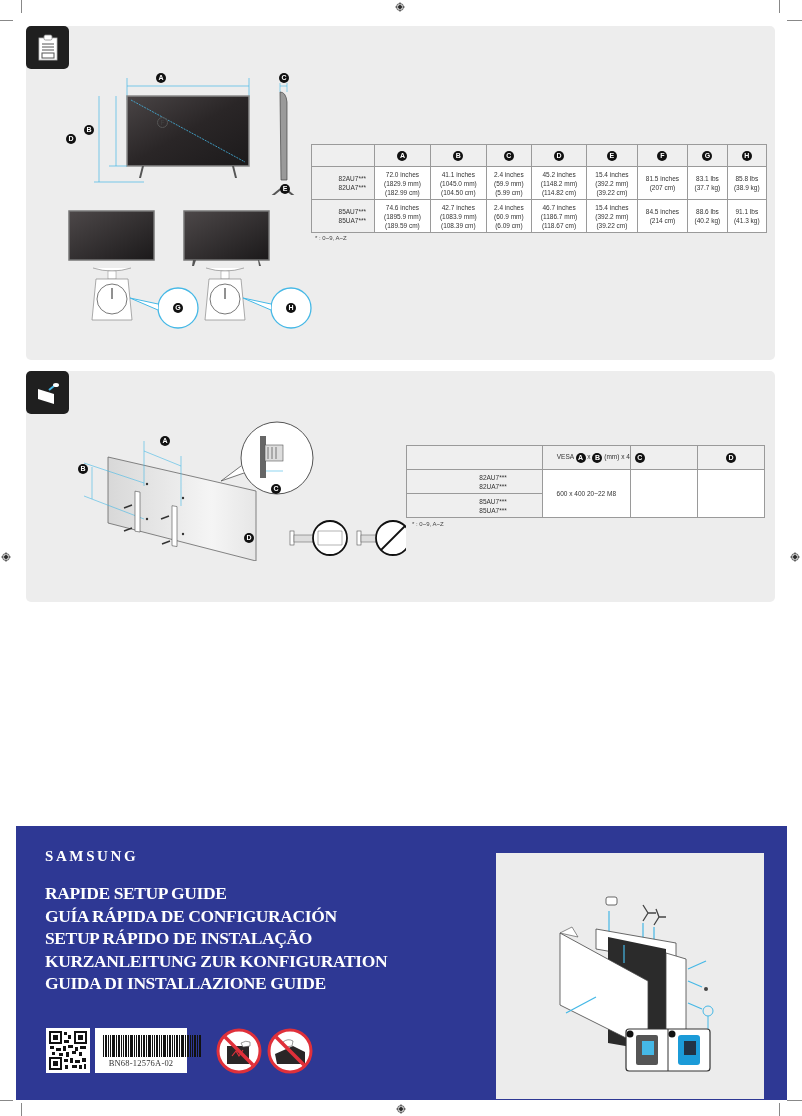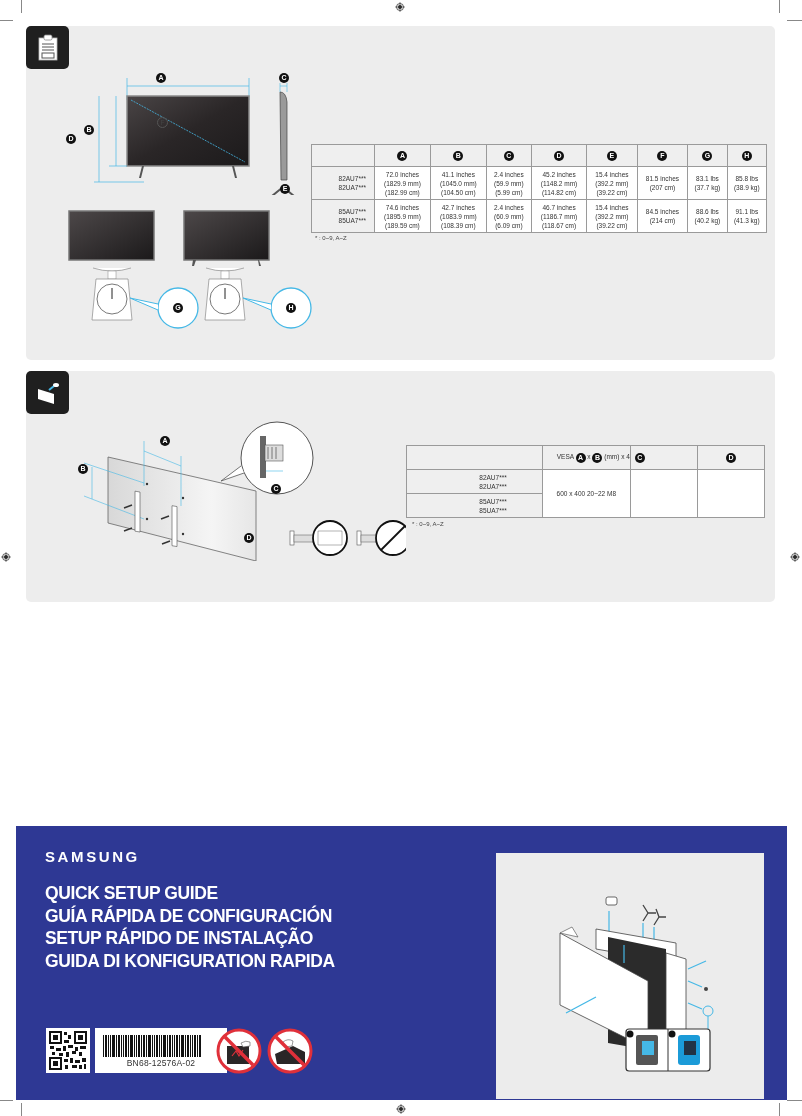--- a/index.html
+++ b/index.html
@@ -17,26 +17,26 @@
 
   .abs { position: absolute; }
 
   table.spec { position: absolute; border-collapse: collapse; font-size: 6.5px; color: #333; background: #fff; }
   table.spec td, table.spec th { border: 1px solid #9a9a9a; text-align: center; font-weight: normal; line-height: 9px; }
   table.spec th { background: #efefef; height: 22px; }
   table.spec td.model { background: #efefef; text-align: right; padding-right: 8px; }
   .badge { display: inline-block; width: 10px; height: 10px; border-radius: 50%; background: #111; color: #fff; font-size: 7px; font-weight: bold; line-height: 10px; text-align: center; vertical-align: middle; font-family: "Liberation Sans", sans-serif; }
   .note { position: absolute; font-size: 6px; color: #444; }
 
-  #cover { position: absolute; left: 16px; top: 826px; width: 771px; height: 274px; background: #2e3894; }
+  #cover { position: absolute; left: 16px; top: 826px; width: 771px; height: 274px; background: #2e3894; font-family: Liberation Serif, serif; }
   .brand { position: absolute; left: 29px; top: 22px; color: #fff; font-size: 15px; font-weight: bold; letter-spacing: 2.6px; }
   .titles { position: absolute; left: 29px; top: 56px; }
   .titles div { color: #fff; font-size: 17.5px; font-weight: bold; line-height: 22.6px; letter-spacing: -0.4px; white-space: nowrap; }
   .qr { position: absolute; left: 30px; top: 202px; width: 44px; height: 45px; background: #fff; }
-  .barcode { position: absolute; left: 79px; top: 202px; width: 132px; height: 45px; background: #fff; }
+  .barcode { position: absolute; left: 79px; top: 202px; width: 92px; height: 45px; background: #fff; }
   .barcode-lines { position: absolute; left: 8px; top: 7px; width: 98px; height: 22px; }
   .barcode-text { position: absolute; left: 0; width: 100%; top: 30px; text-align: center; font-size: 8.5px; color: #333; letter-spacing: 0.2px; }
   .warn { position: absolute; top: 202px; width: 46px; height: 46px; }
   .unbox { position: absolute; left: 480px; top: 27px; width: 268px; height: 246px; background: #ececec; }
 </style>
 </head>
 <body>
 
 <svg class="reg" style="left:395px;top:2px" viewBox="0 0 10 10">
     <circle cx="5" cy="5" r="3.5" fill="none" stroke="#333" stroke-width="0.8"></circle>
@@ -340,24 +340,25 @@
           </td>
     </tr>
   </tbody>
     </table>
   <div class="note" style="left:386px;top:150px">* : 0~9, A~Z</div>
 </section>
 
 <section id="cover">
   <div class="brand">SAMSUNG</div>
   <div class="titles">
-    <div>QUICK SETUP GUIDE</div>
+    <div>RAPIDE SETUP GUIDE</div>
     <div>GUÍA RÁPIDA DE CONFIGURACIÓN</div>
     <div>SETUP RÁPIDO DE INSTALAÇÃO</div>
-    <div>GUIDA DI KONFIGURATION RAPIDA</div>
+    <div>KURZANLEITUNG ZUR KONFIGURATION</div>
+    <div>GUIDA DI INSTALLAZIONE GUIDE</div>
   </div>
 
   <div class="qr">
     <svg width="44" height="45" viewBox="0 0 44 45">
       <rect x="4" y="4" width="11" height="11" fill="none" stroke="#111" stroke-width="2"></rect>
         <rect x="7" y="7" width="5" height="5" fill="#111"></rect>
       <rect x="29" y="4" width="11" height="11" fill="none" stroke="#111" stroke-width="2"></rect>
         <rect x="32" y="7" width="5" height="5" fill="#111"></rect>
       <rect x="4" y="30" width="11" height="11" fill="none" stroke="#111" stroke-width="2"></rect>
         <rect x="7" y="33" width="5" height="5" fill="#111"></rect>

